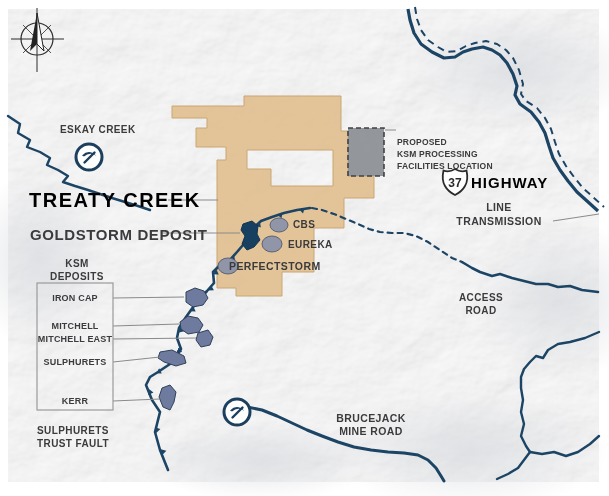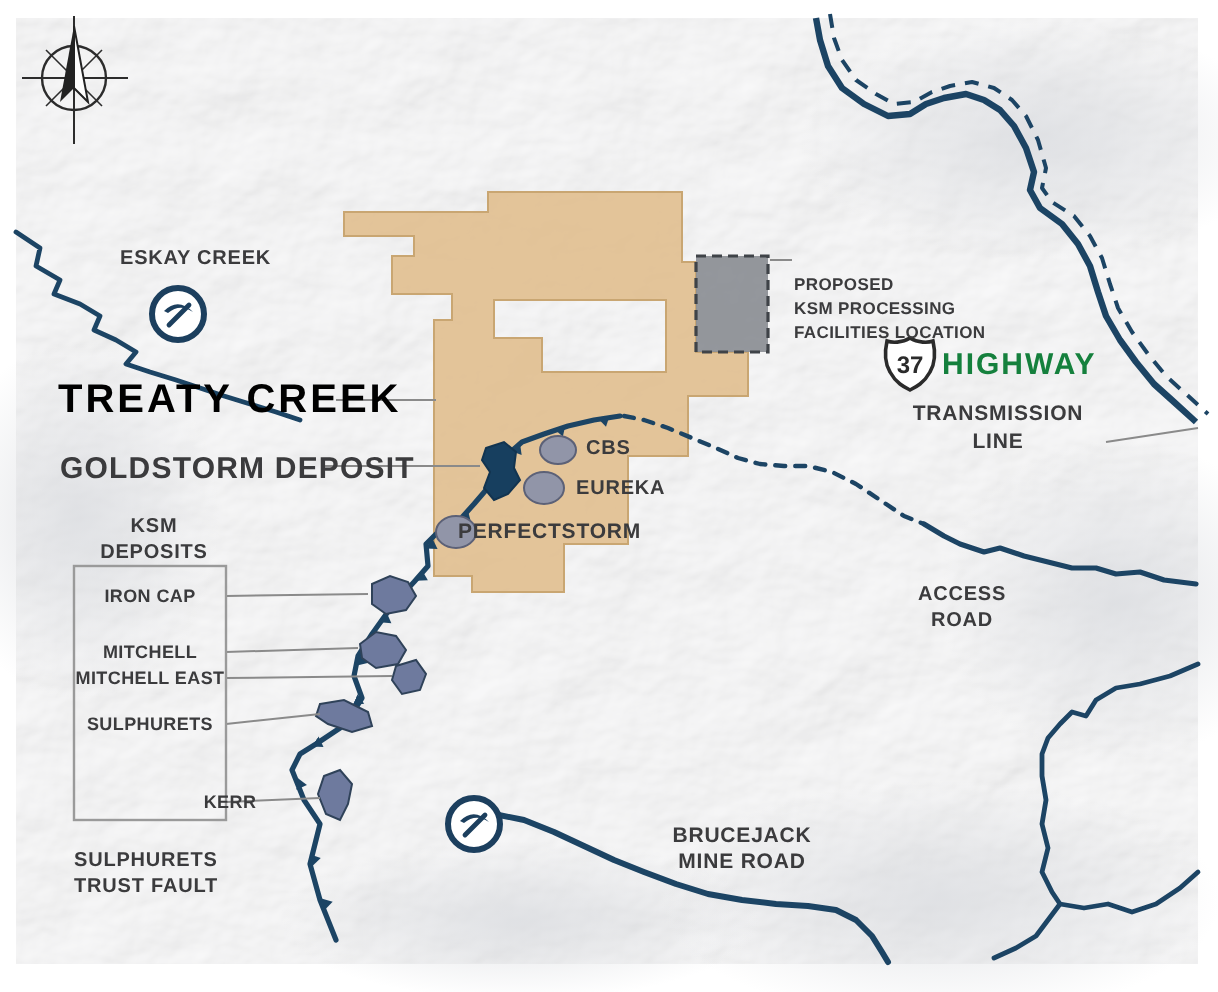--- a/index.html
+++ b/index.html
@@ -14,21 +14,21 @@
     position:absolute;color:#3b3b3d;font-weight:bold;letter-spacing:.4px;
     white-space:nowrap;line-height:1.25;
   }
   .center{text-align:center;white-space:normal;}
   .title-xl{font-size:20px;font-weight:800;letter-spacing:1.5px;color:#000000;}
   .title-md{font-size:15px;letter-spacing:.6px;}
   .sz10{font-size:10px;}
   .sz9{font-size:9px;letter-spacing:.2px;}
   .sz85{font-size:8.5px;letter-spacing:.2px;margin-top:24px;}
   .sz105{font-size:10.5px;}
-  .hwy{font-size:15px;font-weight:800;letter-spacing:1px;color:#15803d;}
+  .hwy{font-size:15px;font-weight:800;letter-spacing:1px;color:#000000;}
 </style>
 </head>
 <body>
 
 <div class="stage">
   <div class="map"></div>
 
   <svg class="overlay" width="609" height="496" viewBox="0 0 609 496">
     <defs>
       <filter id="relief" x="0" y="0" width="1" height="1">
@@ -149,42 +149,42 @@
 
   <div class="lbl sz10 center" style="left:42px;top:258px;width:70px;">
     <div>KSM</div>
     <div>DEPOSITS</div>
   </div>
 
   <div class="lbl sz9 center" style="left:37px;top:293px;width:76px;">IRON CAP</div>
   <div class="lbl sz9 center" style="left:37px;top:321px;width:76px;">MITCHELL</div>
   <div class="lbl sz9 center" style="left:37px;top:334px;width:76px;">MITCHELL EAST</div>
   <div class="lbl sz9 center" style="left:37px;top:357px;width:76px;">SULPHURETS</div>
-  <div class="lbl sz9 center" style="left:37px;top:396px;width:76px;padding-left:40px;">KERR</div>
+  <div class="lbl sz9 center" style="left:37px;top:396px;width:76px;">KERR</div>
 
   <div class="lbl sz10" style="left:37px;top:425px;">
     <div>SULPHURETS</div>
     <div>TRUST FAULT</div>
   </div>
 
   <div class="lbl sz10" style="left:293px;top:219px;">CBS</div>
   <div class="lbl sz10" style="left:288px;top:239px;">EUREKA</div>
   <div class="lbl sz105" style="left:229px;top:260px;text-align:center;">PERFECTSTORM</div>
 
   <div class="lbl sz85" style="left:397px;top:112px;line-height:12px;">
     <div>PROPOSED</div>
     <div>KSM PROCESSING</div>
     <div>FACILITIES LOCATION</div>
   </div>
 
   <div class="lbl hwy" style="left:471px;top:174px;">HIGHWAY</div>
 
   <div class="lbl sz105 center" style="left:451px;top:201px;width:96px;line-height:13.5px;">
+    <div>LINE</div>
     <div>TRANSMISSION</div>
-    <div>LINE</div>
   </div>
 
   <div class="lbl sz10 center" style="left:451px;top:292px;width:60px;">
     <div>ACCESS</div>
     <div>ROAD</div>
   </div>
 
 
   <div class="lbl sz105 center" style="left:331px;top:412px;width:80px;">
     <div>BRUCEJACK</div>

